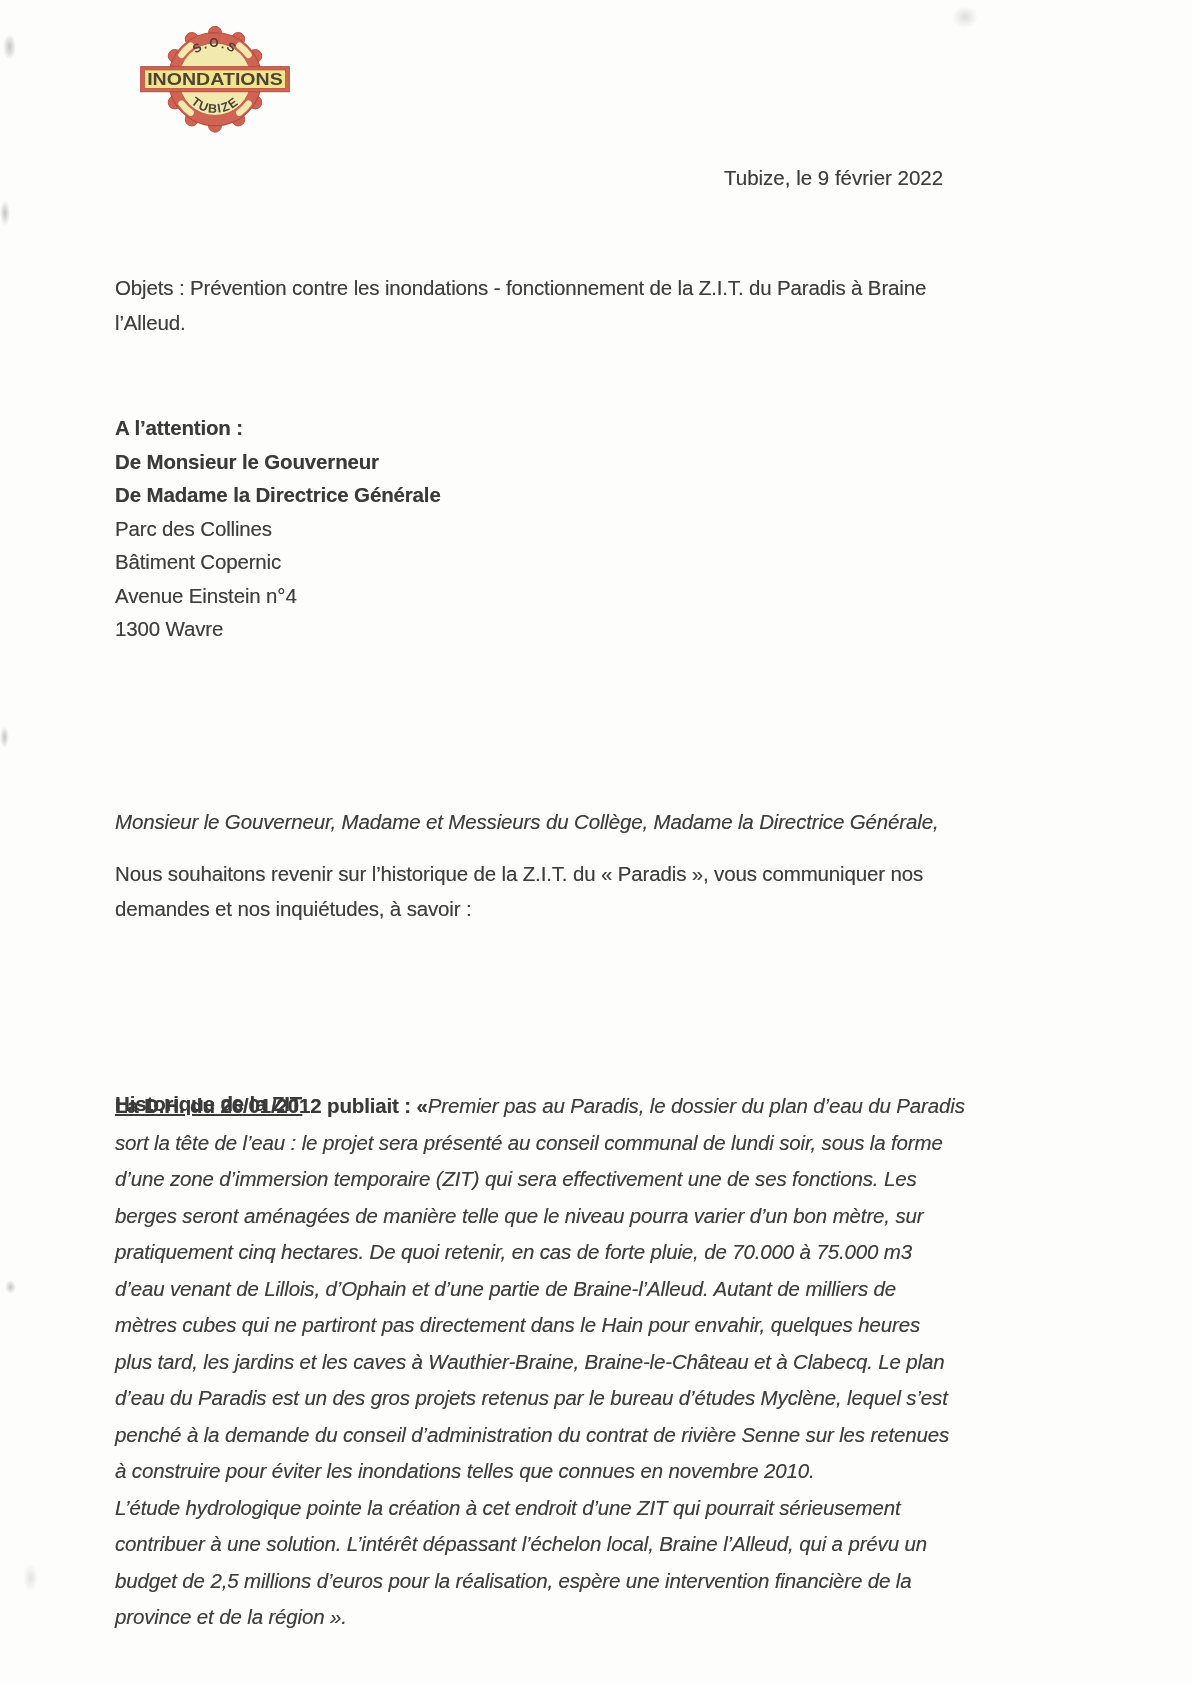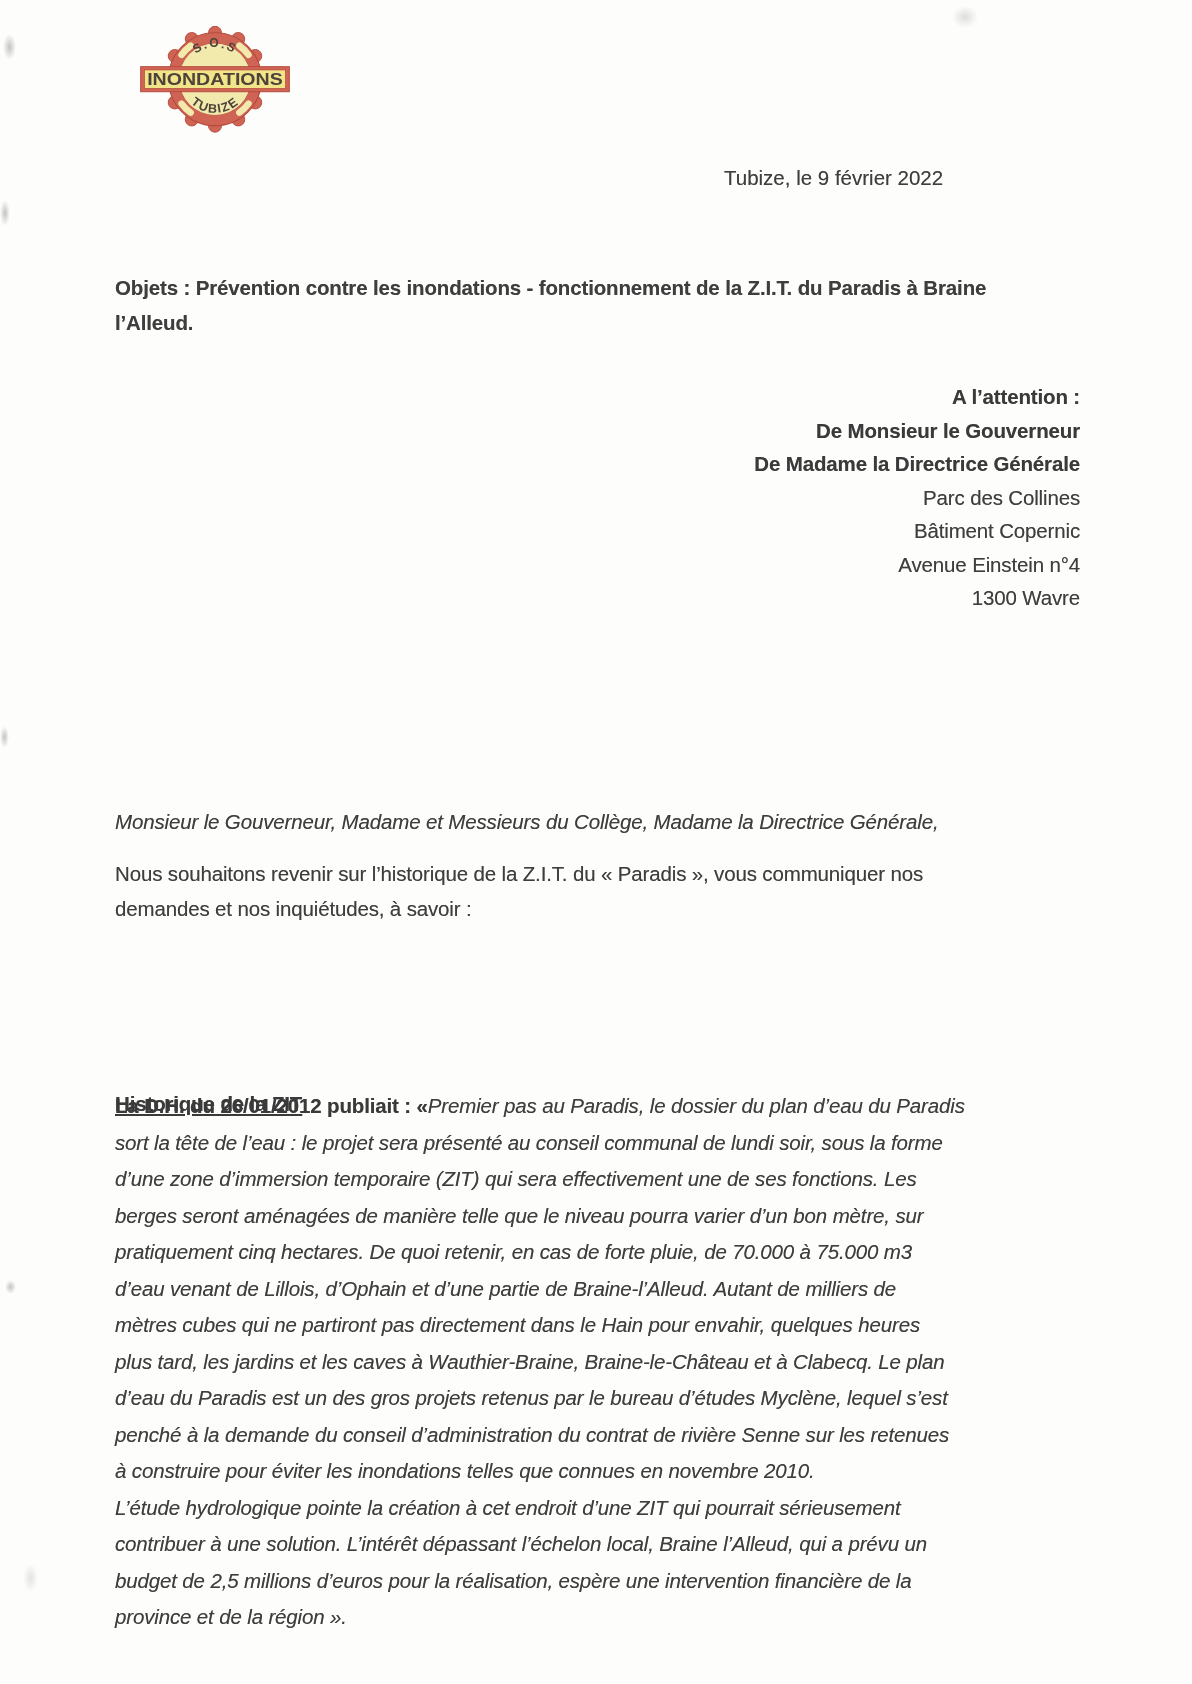--- a/index.html
+++ b/index.html
@@ -16,22 +16,22 @@
   .blk{position:absolute;left:115px;width:965px;font-size:20.5px;letter-spacing:-0.15px;
        text-shadow:0 0 .4px rgba(70,70,70,.55);}
   .pre{white-space:pre-line;}
   .bold{font-weight:700;color:#3a3a3a;}
 
   .logo{position:absolute;left:136px;top:26px;}
 
   .dateline{position:absolute;left:724px;top:166px;font-size:20.5px;
             text-shadow:0 0 .4px rgba(70,70,70,.55);}
 
-  .subject{top:270px;line-height:35px;font-weight:bold;}
-  .attention{top:380px;line-height:33.5px;text-align:right;}
+  .subject{top:270px;line-height:35px;}
+  .attention{top:411px;line-height:33.5px;}
   .salutation{top:804px;line-height:35px;font-style:italic;}
   .intro{top:856px;line-height:35px;}
   .intro p{margin:0;}
   .section-heading{top:1082px;font-weight:700;text-decoration:underline;
                    text-underline-offset:3px;color:#3a3a3a;margin-top:10px;}
   .history{top:1088px;line-height:36.5px;}
   .history p{margin:0;}
   .history em{font-style:italic;}
   .history strong{font-weight:700;color:#3a3a3a;}
 

